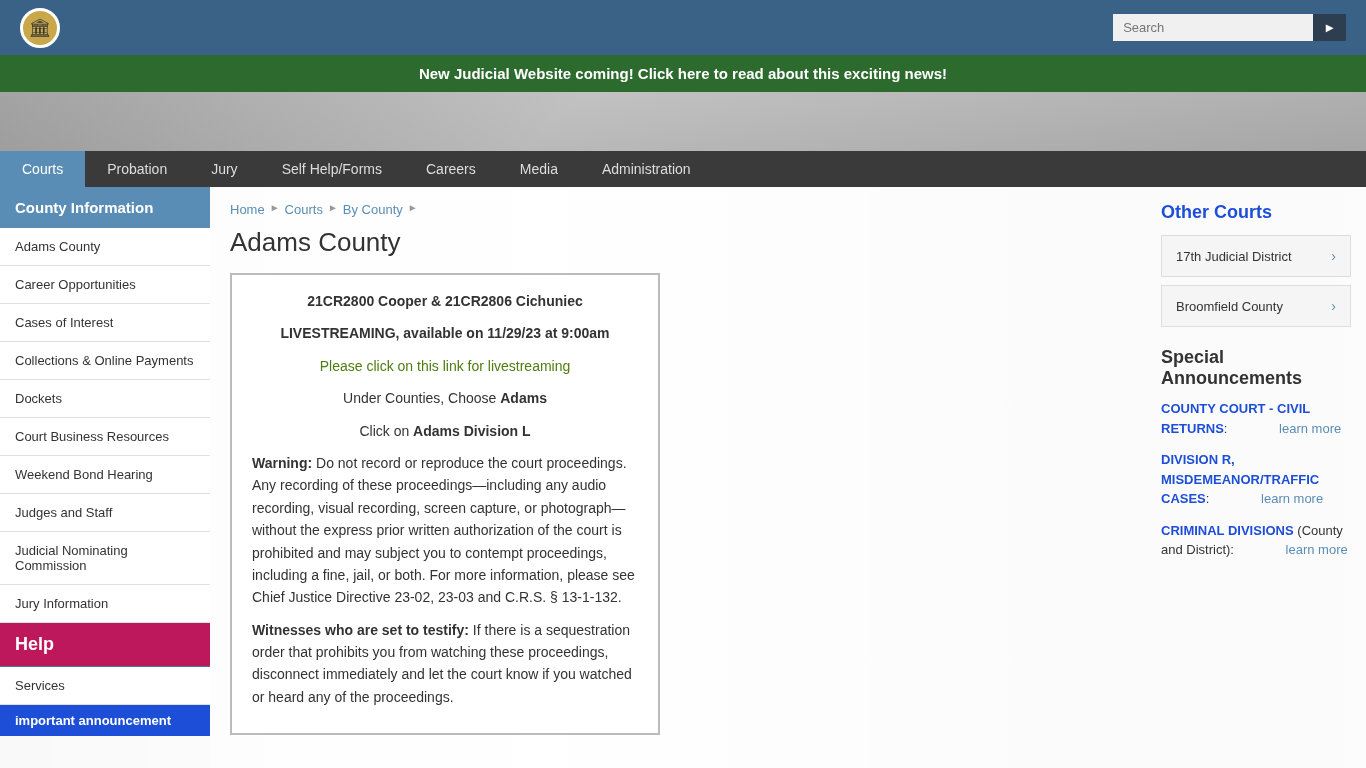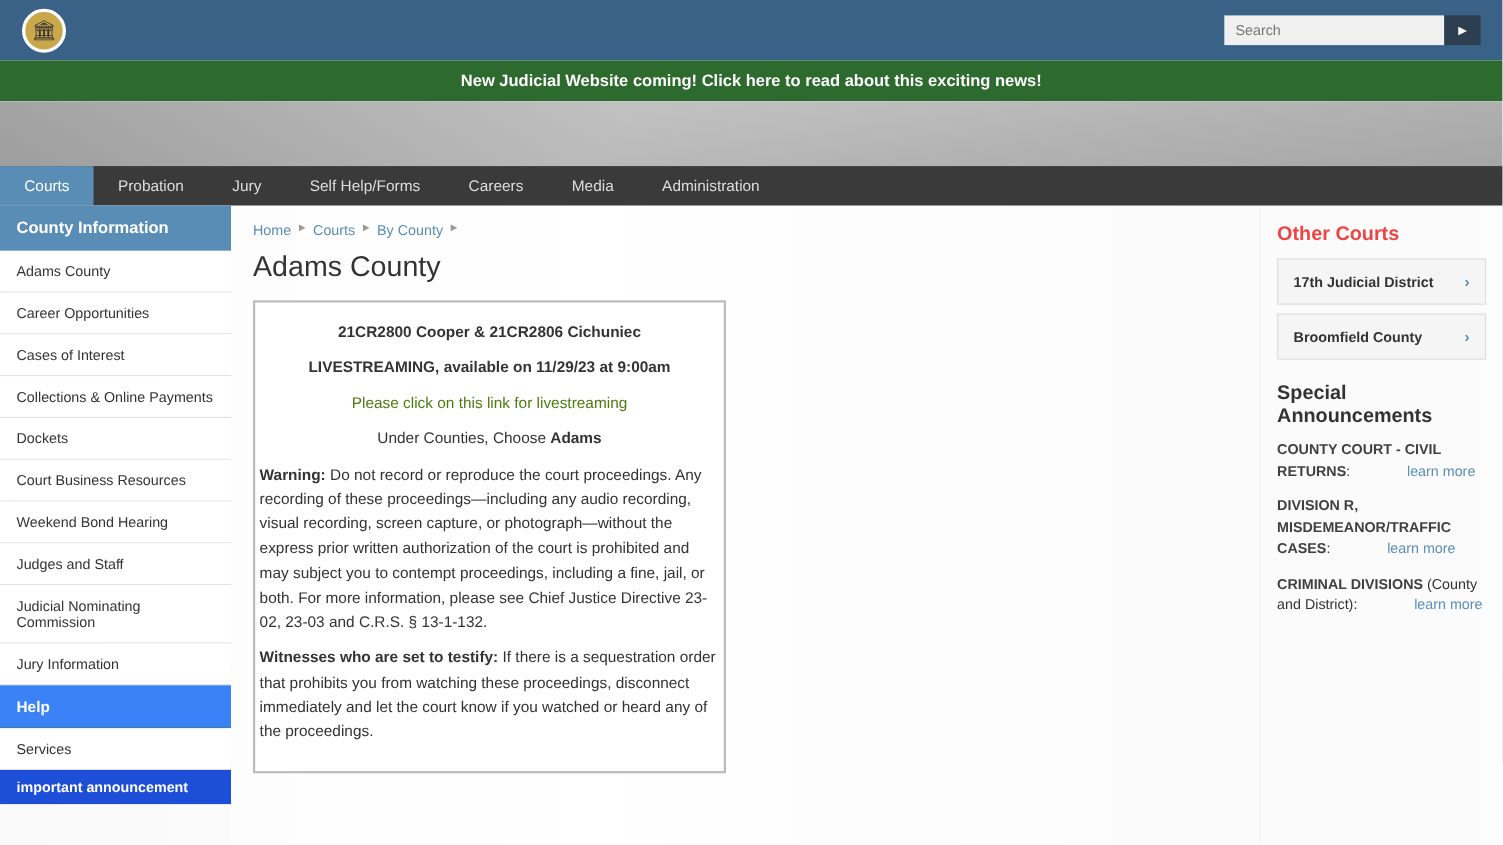--- a/index.html
+++ b/index.html
@@ -139,24 +139,24 @@
       display: block;
       padding: 11px 15px;
       color: #333;
       text-decoration: none;
       border-bottom: 1px solid #e0e0e0;
       font-size: 13px;
       cursor: pointer;
       background: rgba(255,255,255,0.9);
     }
     .sidebar-section {
-      background: #3b82f6;
+      background: #be185d;
       color: #fff;
       padding: 11px 15px;
-      font-size: 14px;
+      font-size: 18px;
       font-weight: bold;
       border-bottom: 1px solid #4a7a9b;
     }
 
     
     .main-content {
       flex: 1;
       padding: 15px 20px;
       background: rgba(255,255,255,0.92);
       min-height: 600px;
@@ -178,72 +178,71 @@
     .page-title {
       font-size: 26px;
       color: #333;
       font-weight: normal;
       margin-bottom: 15px;
     }
 
     
     .notice-box {
       border: 2px solid #bbb;
-      padding: 15px 4px;
+      padding: 15px 20px;
       margin-bottom: 35px;
       text-align: center;
       background: #fff;
       width: 430px;
     }
     .notice-box p { margin-bottom: 10px; line-height: 1.6; }
     .notice-box .livestream-link { color: #4d7c0f; text-decoration: none; }
     .notice-box .warning-text { text-align: left; line-height: 1.6; }
 
     
     .right-col {
       width: 220px;
       flex-shrink: 0;
       padding: 15px;
       background: rgba(255,255,255,0.92);
     }
     .right-col h3 {
       font-size: 18px;
-      color: #ef4444;
+      color: #1d4ed8;
       margin-bottom: 12px;
       font-weight: bold;
     }
     .court-link {
       display: flex;
       align-items: center;
       justify-content: space-between;
       padding: 12px 14px;
       background: #f5f5f5;
       border: 1px solid #ddd;
       margin-bottom: 8px;
       cursor: pointer;
       text-decoration: none;
       color: #333;
       font-size: 13px;
-      font-weight: bold;
     }
     .court-link .arrow { color: #5a8db5; font-size: 14px; }
 
     .special-announcements h3 {
       font-size: 18px;
       color: #333;
       margin-bottom: 10px;
     }
     .announcement {
       margin-bottom: 12px;
       font-size: 13px;
       line-height: 1.5;
     }
     .announcement .ann-title {
       font-weight: bold;
-      color: #404040;
+      color: #1d4ed8;
     }
     .announcement a { color: #5a8db5; text-decoration: none; padding-left: 48px; }
 
     
     .important-bar {
       background: #1d4ed8;
       color: #fff;
       padding: 8px 15px;
       font-size: 13px;
       font-weight: bold;
@@ -314,20 +313,23 @@
     </div>
 
     <h1 class="page-title">Adams County</h1>
 
     <div class="notice-box">
       <p><strong>21CR2800 Cooper &amp; 21CR2806 Cichuniec</strong></p>
       <p><strong>LIVESTREAMING, available on 11/29/23 at 9:00am</strong></p>
       <p><a href="#" class="livestream-link">Please click on this link for livestreaming</a></p>
       <p>
         <span>Under Counties, Choose </span><strong>Adams</strong>
+      </p>
+      <p>
+        <span>Click on </span><strong>Adams Division L</strong>
       </p>
       <p class="warning-text">
         <strong>Warning:</strong>
         <span>Do not record or reproduce the court proceedings. Any recording of these proceedings—including any audio recording, visual recording, screen capture, or photograph—without the express prior written authorization of the court is prohibited and may subject you to contempt proceedings, including a fine, jail, or both. For more information, please see Chief Justice Directive 23-02, 23-03 and C.R.S. § 13-1-132.</span>
       </p>
       <p class="warning-text" style="margin-top:10px;">
         <strong>Witnesses who are set to testify:</strong>
         <span>If there is a sequestration order that prohibits you from watching these proceedings, disconnect immediately and let the court know if you watched or heard any of the proceedings.</span>
       </p>
     </div>

